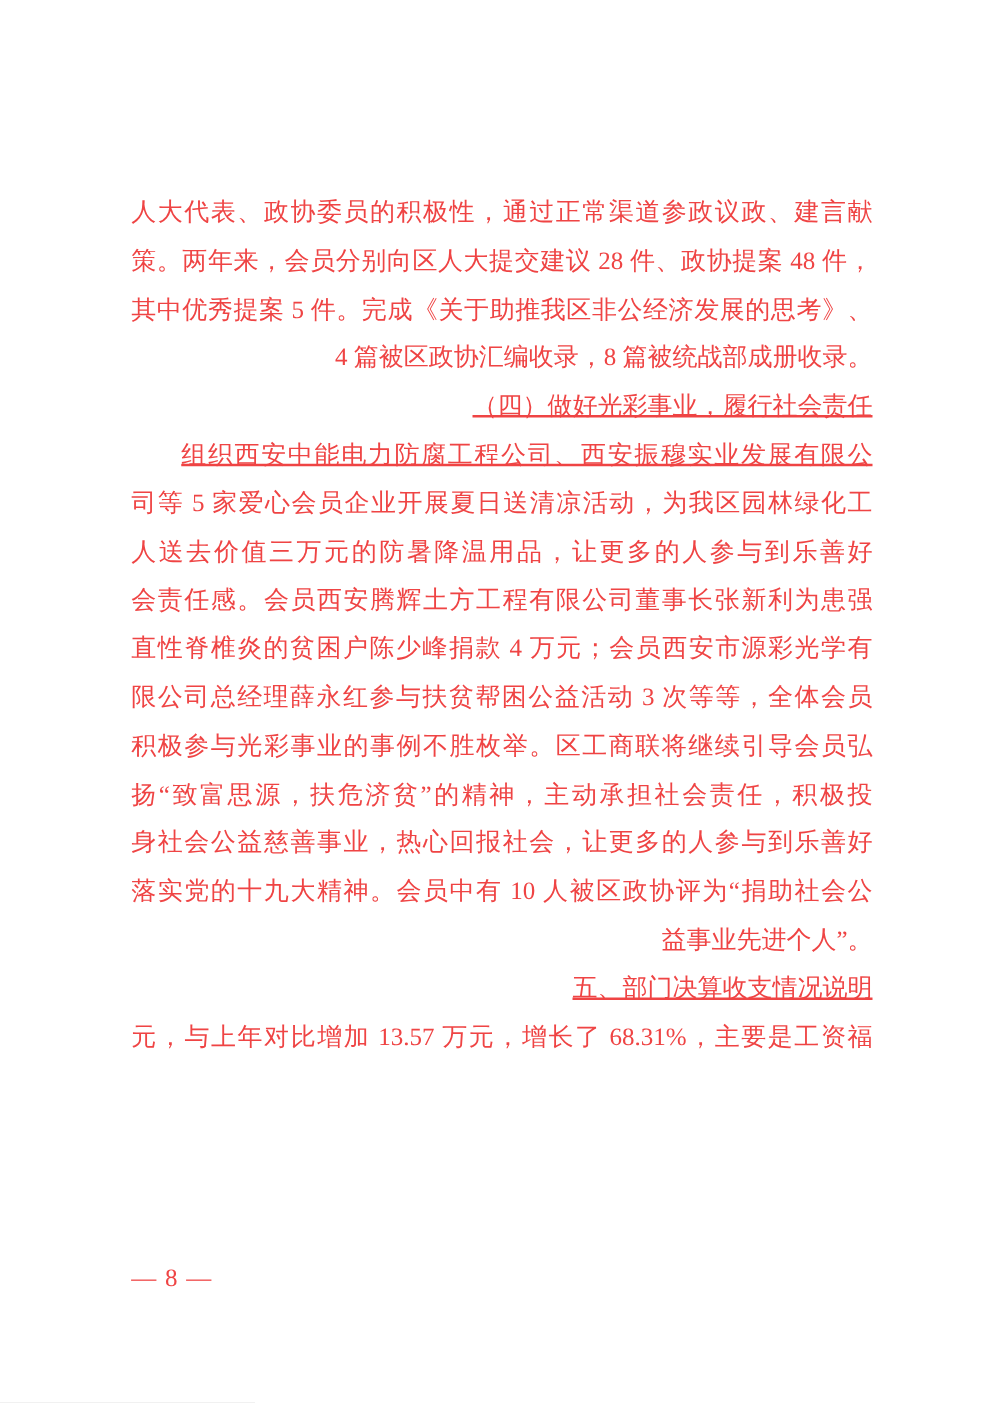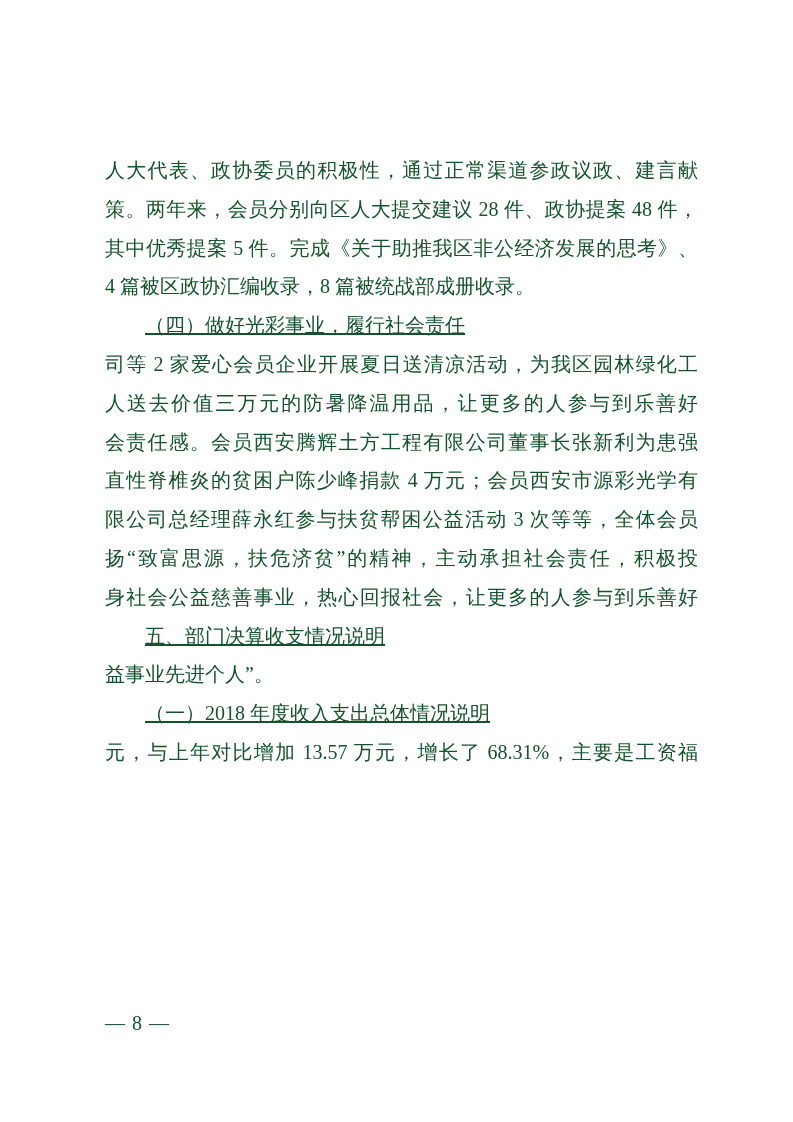--- a/index.html
+++ b/index.html
@@ -7,36 +7,36 @@
     padding: 0;
     background: #e8e8e8;
   }
   .page {
     position: relative;
     width: 793px;
     height: 1122px;
     margin: 0 auto;
     background: #ffffff;
     font-family: "Liberation Serif", "DejaVu Serif", serif;
-    color: #14532d;
+    color: #ef4444;
     overflow: hidden;
   }
   .textblock {
     position: absolute;
     left: 105px;
     top: 151px;
     width: 593px;
     font-size: 20px;
     line-height: 38.8px;
     letter-spacing: 0;
   }
   .ln {
     display: block;
     white-space: pre-wrap;
-    text-align: left;
+    text-align: right;
   }
   
   .j {
     text-align: justify;
     text-align-last: justify;
     text-justify: inter-character;
   }
   
   .ind {
     text-indent: 2em;
@@ -54,27 +54,29 @@
 </head>
 <body>
 
 <div class="page">
   <div class="textblock">
     <div class="ln j">人大代表、政协委员的积极性，通过正常渠道参政议政、建言献</div>
     <div class="ln j">策。两年来，会员分别向区人大提交建议 28 件、政协提案 48 件，</div>
     <div class="ln j">其中优秀提案 5 件。完成《关于助推我区非公经济发展的思考》、</div>
     <div class="ln">4 篇被区政协汇编收录，8 篇被统战部成册收录。</div>
     <div class="ln ind">（四）做好光彩事业，履行社会责任</div>
-    <div class="ln j">司等 2 家爱心会员企业开展夏日送清凉活动，为我区园林绿化工</div>
+    <div class="ln ind j">组织西安中能电力防腐工程公司、西安振穆实业发展有限公</div>
+    <div class="ln j">司等 5 家爱心会员企业开展夏日送清凉活动，为我区园林绿化工</div>
     <div class="ln j">人送去价值三万元的防暑降温用品，让更多的人参与到乐善好</div>
     <div class="ln j">会责任感。会员西安腾辉土方工程有限公司董事长张新利为患强</div>
     <div class="ln j">直性脊椎炎的贫困户陈少峰捐款 4 万元；会员西安市源彩光学有</div>
     <div class="ln j">限公司总经理薛永红参与扶贫帮困公益活动 3 次等等，全体会员</div>
+    <div class="ln j">积极参与光彩事业的事例不胜枚举。区工商联将继续引导会员弘</div>
     <div class="ln j">扬“致富思源，扶危济贫”的精神，主动承担社会责任，积极投</div>
     <div class="ln j">身社会公益慈善事业，热心回报社会，让更多的人参与到乐善好</div>
+    <div class="ln j">落实党的十九大精神。会员中有 10 人被区政协评为“捐助社会公</div>
+    <div class="ln">益事业先进个人”。</div>
     <div class="ln ind">五、部门决算收支情况说明</div>
-    <div class="ln">益事业先进个人”。</div>
-    <div class="ln ind">（一）2018 年度收入支出总体情况说明</div>
     <div class="ln j">元，与上年对比增加 13.57 万元，增长了 68.31%，主要是工资福</div>
   </div>
 
   <div class="footer">— 8 —</div>
 </div>
 
 </body></html>

